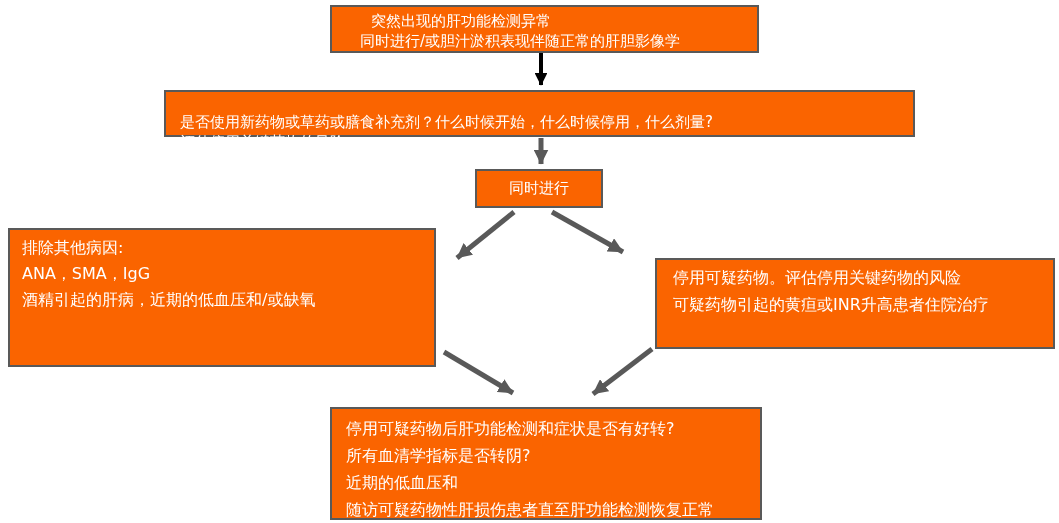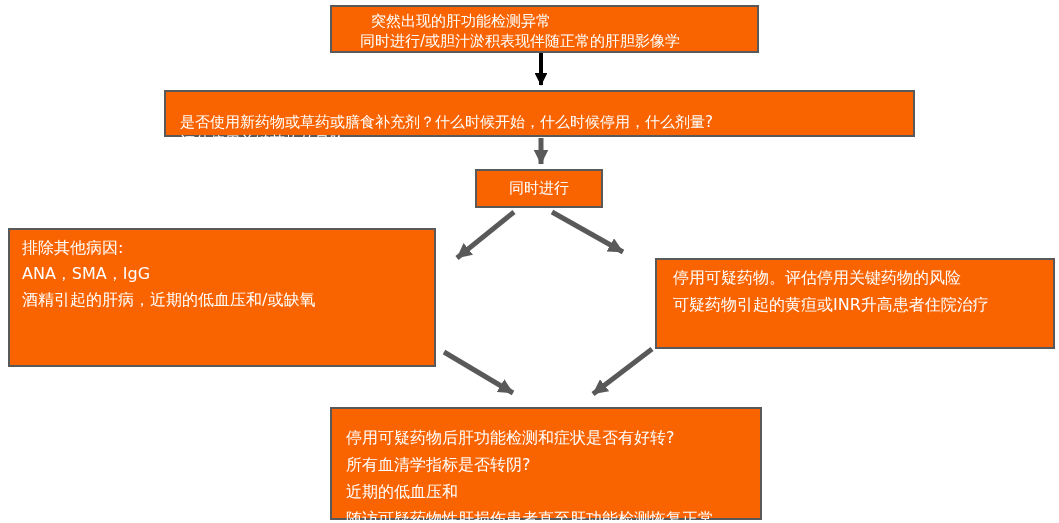--- a/index.html
+++ b/index.html
@@ -28,21 +28,21 @@
     border: 2px solid var(--box_border, #595959);
     color: var(--text_color, #ffffff);
   }
   .node .line { white-space: nowrap; }
   .n-start { left: 330px; top: 5px; width: 429px; height: 48px; padding: 4px 28px; font-size: 15px; line-height: 20px; }
   .n-start .line:first-child { padding-left: 11px; }
   .n-drugq { left: 164px; top: 90px; width: 751px; height: 47px; padding: 20px 14px; font-size: 15px; line-height: 20px; }
   .n-simul { left: 475px; top: 169px; width: 128px; height: 39px; font-size: 15px; line-height: 35px; text-align: center; border-width: 2.5px; }
   .n-exclude { left: 8px; top: 228px; width: 428px; height: 139px; padding: 5px 12px; font-size: 16px; line-height: 26px; }
   .n-stop { left: 655px; top: 234px; width: 400px; height: 91px; padding: 4px 16px; font-size: 16px; line-height: 27px; margin-top: 24px; }
-  .n-follow { left: 330px; top: 407px; width: 432px; height: 113px; padding: 15px 14px; font-size: 16px; line-height: 27px; }
+  .n-follow { left: 330px; top: 407px; width: 432px; height: 113px; padding: 6px 14px; font-size: 16px; line-height: 27px; }
 </style>
 </head>
 <body>
 
 <div class="canvas">
 
   <svg class="arrows" viewBox="0 0 1059 523" xmlns="http://www.w3.org/2000/svg">
     <defs>
       <marker id="ah-black" markerWidth="3.2" markerHeight="3.2" refX="3" refY="1.6" orient="auto">
         <path d="M0,0 L3.2,1.6 L0,3.2 Z" class="head-black"></path>

